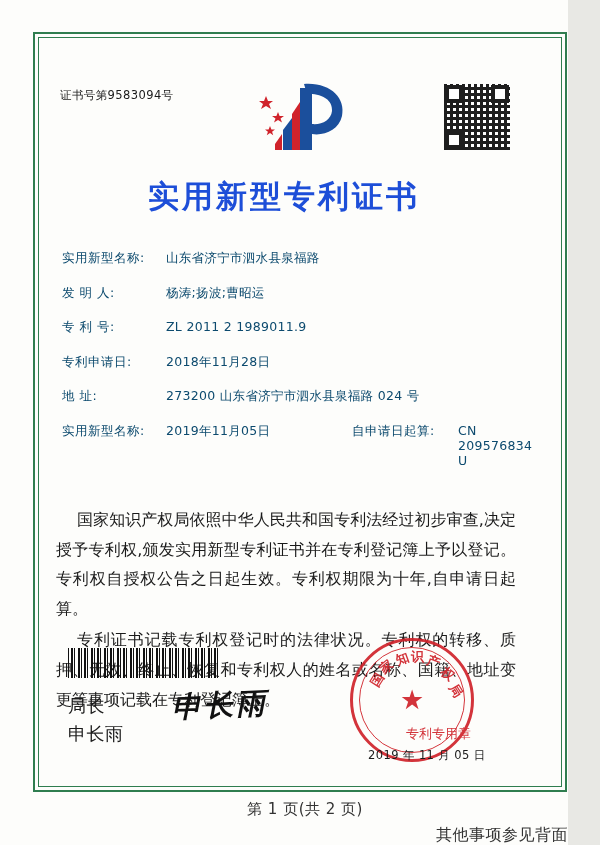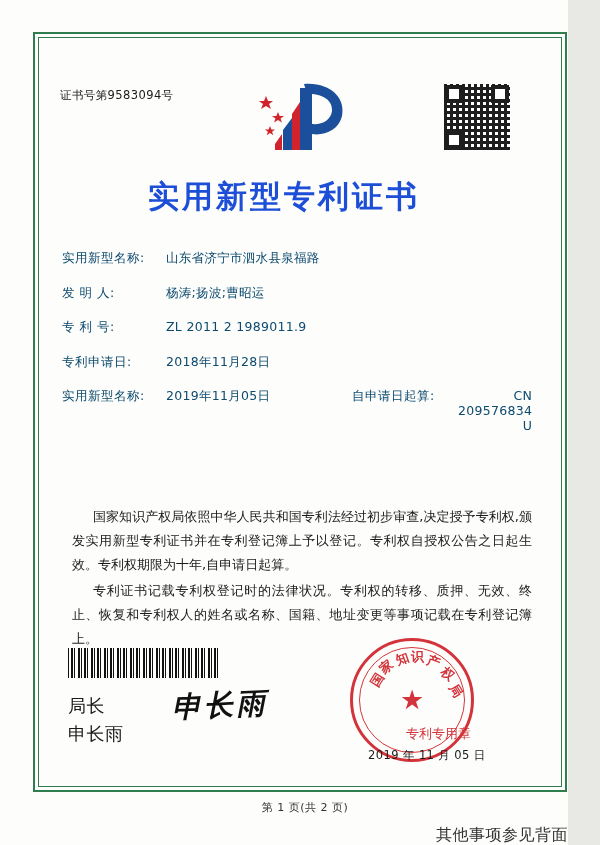--- a/index.html
+++ b/index.html
@@ -137,29 +137,28 @@
     width: 186px;
   }
   .field-label2 {
     flex: 0 0 auto;
     width: 106px;
     letter-spacing: 0.5px;
   }
   .field-value2 {
     flex: 1;
     letter-spacing: 0.3px;
-    text-align: right;
   }
 
   .paragraphs {
     position: absolute;
-    left: 72px;
+    left: 56px;
     top: 505px;
     width: 460px;
-    font-size: 13px;
+    font-size: 16px;
     line-height: 1.85;
     color: #1a1a1a;
     text-align: justify;
   }
   .paragraphs p {
     margin: 0 0 2px 0;
     text-indent: 21px;
   }
 
   
@@ -251,21 +250,21 @@
     font-size: 11.5px;
     color: #1a1a1a;
     letter-spacing: 0.4px;
   }
 
   .page-no {
     position: absolute;
     left: 0; right: 0;
     top: 800px;
     text-align: center;
-    font-size: 11px;
+    font-size: 15px;
     color: #333;
     letter-spacing: 0.5px;
     padding-left: 42px;
   }
   .footer-note {
     position: absolute;
     left: 0; right: 0;
     top: 825px;
     text-align: right;
     font-size: 16px;
@@ -318,20 +317,24 @@
       <div class="field-value">杨涛;扬波;曹昭运</div>
     </div>
     <div class="field-row">
       <div class="field-label">专 利 号:</div>
       <div class="field-value">ZL 2011 2 1989011.9</div>
     </div>
     <div class="field-row">
       <div class="field-label">专利申请日:</div>
       <div class="field-value">2018年11月28日</div>
     </div>
+    <div class="field-row">
+      <div class="field-label">地 址:</div>
+      <div class="field-value">273200 山东省济宁市泗水县泉福路 024 号</div>
+    </div>
     <div class="field-row split">
       <div class="field-label">实用新型名称:</div>
       <div class="field-value">2019年11月05日</div>
       <div class="field-label2">自申请日起算:</div>
       <div class="field-value2">CN 209576834 U</div>
     </div>
   </div>
 
   <div class="paragraphs">
     <p>国家知识产权局依照中华人民共和国专利法经过初步审查,决定授予专利权,颁发实用新型专利证书并在专利登记簿上予以登记。专利权自授权公告之日起生效。专利权期限为十年,自申请日起算。</p>

